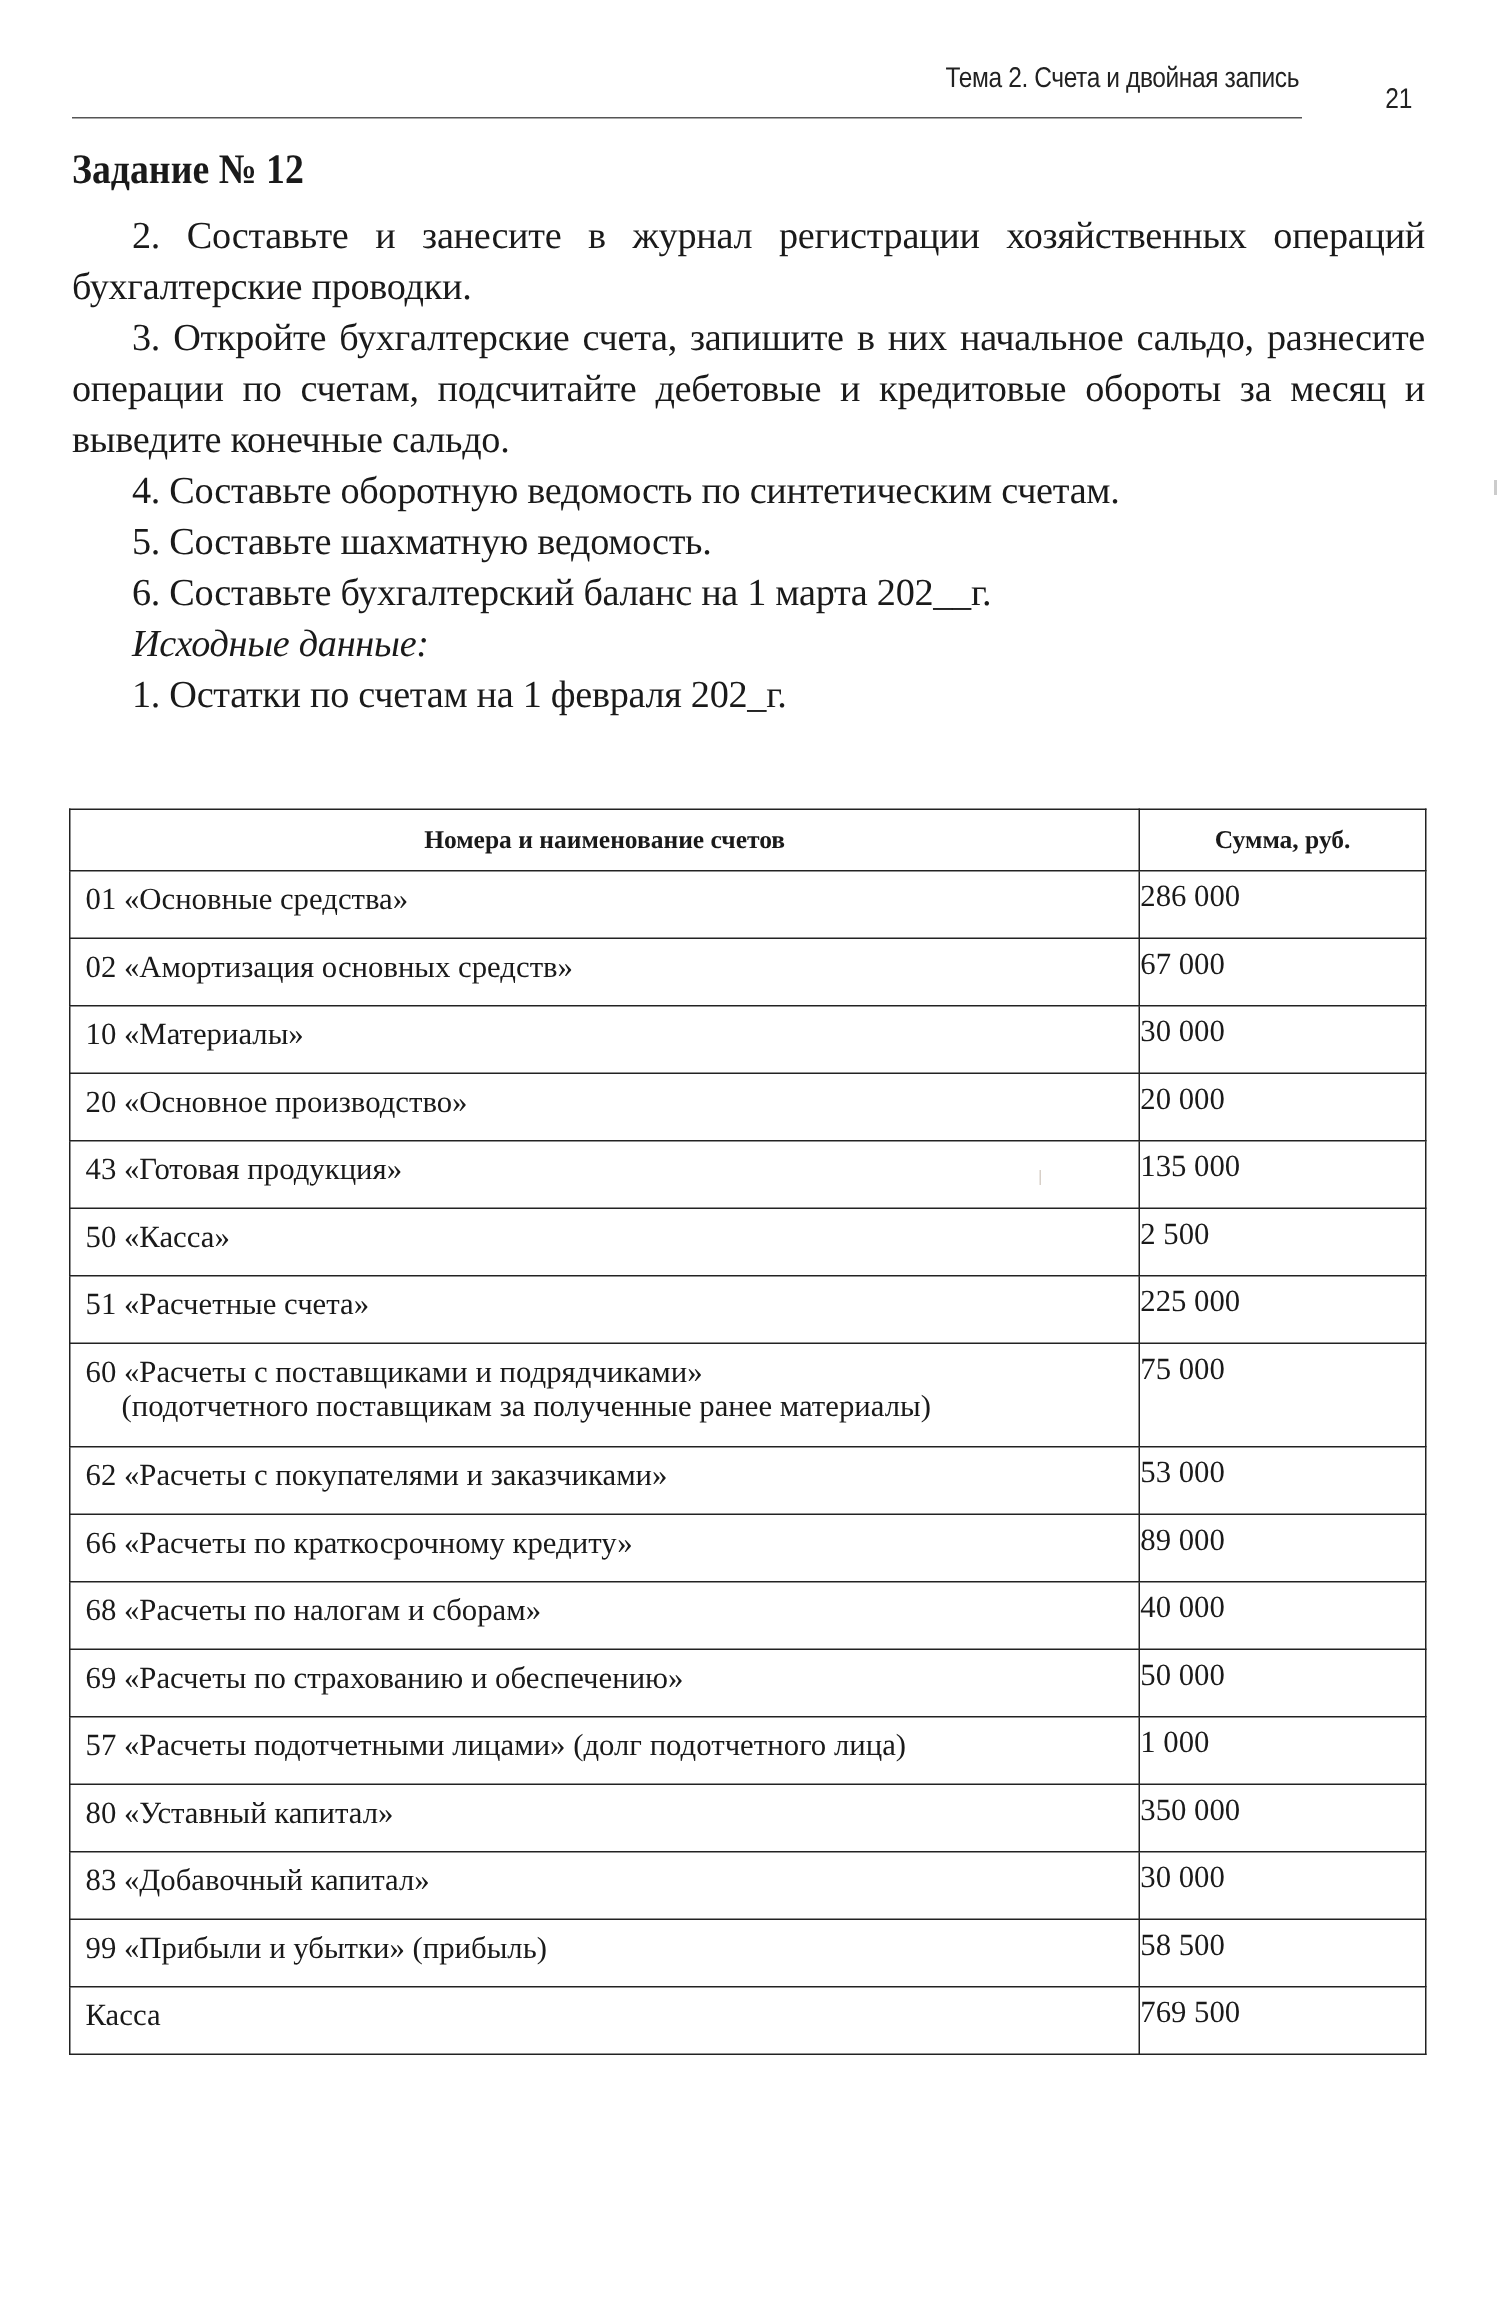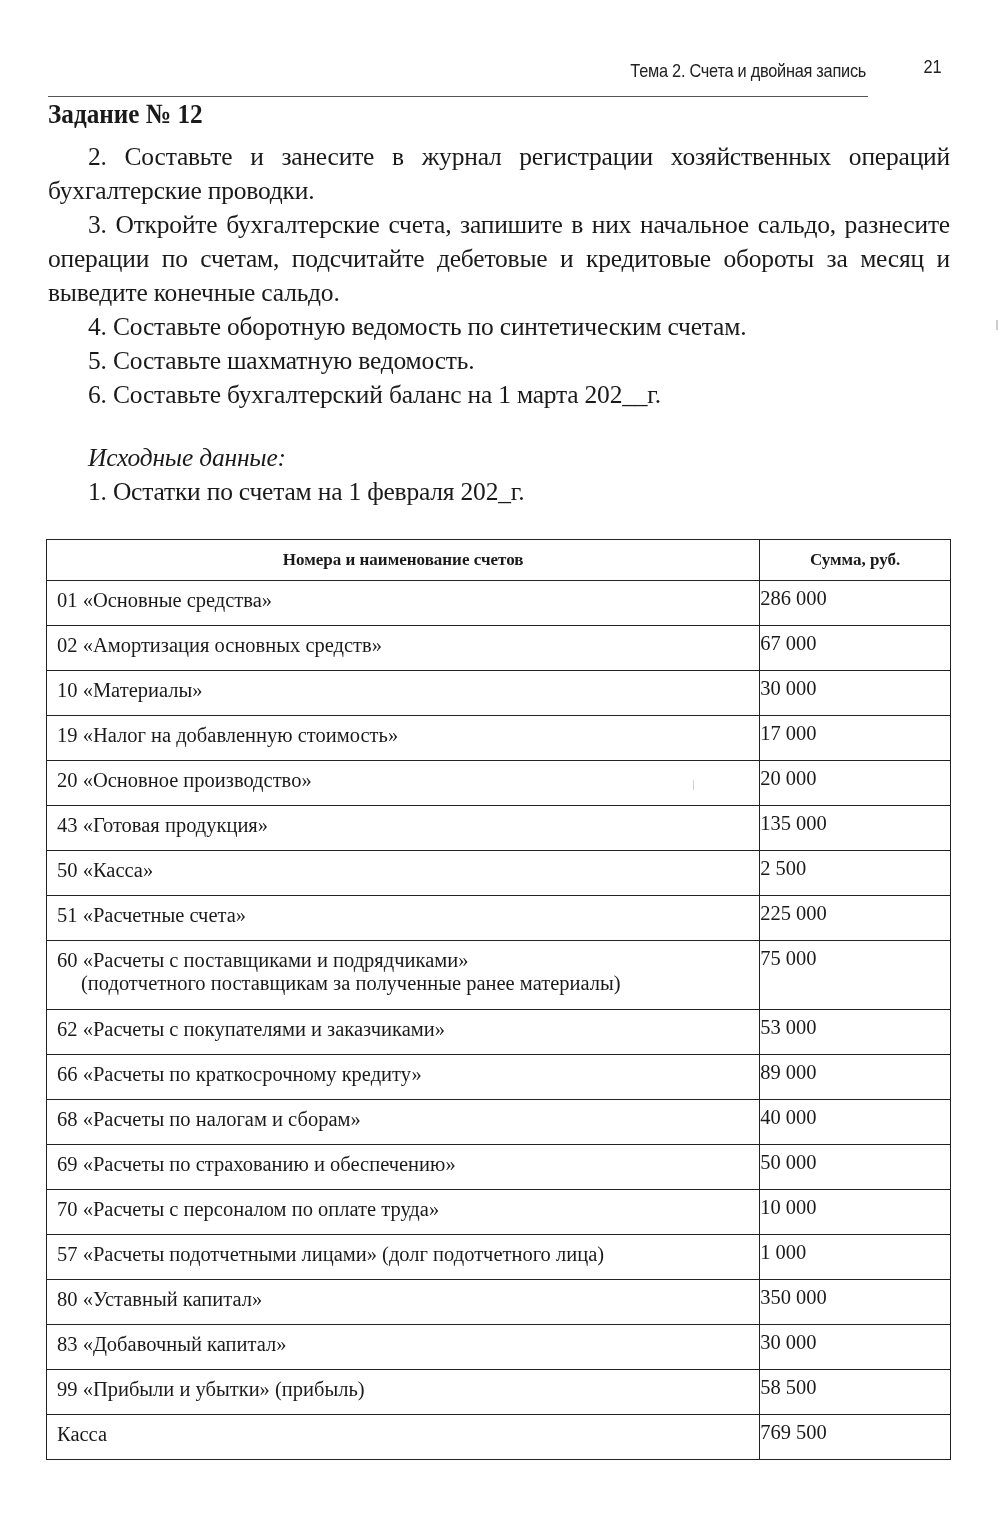--- a/index.html
+++ b/index.html
@@ -11,21 +11,21 @@
       width: 1000px;
       height: 1537px;
       position: relative;
       overflow: hidden;
       color: #1a1a1a;
       font-family: "Liberation Serif", "DejaVu Serif", serif;
     }
     .running-head {
       position: absolute;
       left: 48px;
-      top: 56px;
+      top: 38px;
       width: 820px;
       height: 40px;
       border-bottom: 1.5px solid #555;
       text-align: center;
     }
     .running-head .chapter {
       position: absolute;
       right: 2px;
       top: 4px;
       font-family: "Liberation Sans", "DejaVu Sans", sans-serif;
@@ -62,21 +62,21 @@
       line-height: 34px;
       letter-spacing: -0.2px;
       text-align: justify;
     }
     .body-text p {
       margin: 0;
       text-indent: 40px;
     }
     .body-text .italic {
       font-style: italic;
-      margin-top: 29px;
+      margin-top: 0;
     }
     .table-wrap {
       position: absolute;
       left: 46px;
       top: 539px;
       width: 905px;
     }
     table {
       width: 100%;
       border-collapse: collapse;
@@ -169,24 +169,20 @@
         </tr>
       <tr>
           <td class="name">02 «Амортизация основных средств»</td>
           <td class="amount">67 000</td>
         </tr>
       <tr>
           <td class="name">10 «Материалы»</td>
           <td class="amount">30 000</td>
         </tr>
       <tr>
-          <td class="name">19 «Налог на добавленную стоимость»</td>
-          <td class="amount">17 000</td>
-        </tr>
-      <tr>
           <td class="name">20 «Основное производство»</td>
           <td class="amount">20 000</td>
         </tr>
       <tr>
           <td class="name">43 «Готовая продукция»</td>
           <td class="amount">135 000</td>
         </tr>
       <tr>
           <td class="name">50 «Касса»</td>
           <td class="amount">2 500</td>
@@ -212,24 +208,20 @@
         </tr>
       <tr>
           <td class="name">68 «Расчеты по налогам и сборам»</td>
           <td class="amount">40 000</td>
         </tr>
       <tr>
           <td class="name">69 «Расчеты по страхованию и обеспечению»</td>
           <td class="amount">50 000</td>
         </tr>
       <tr>
-          <td class="name">70 «Расчеты с персоналом по оплате труда»</td>
-          <td class="amount">10 000</td>
-        </tr>
-      <tr>
           <td class="name">57 «Расчеты подотчетными лицами» (долг подотчетного лица)</td>
           <td class="amount">1 000</td>
         </tr>
       <tr>
           <td class="name">80 «Уставный капитал»</td>
           <td class="amount">350 000</td>
         </tr>
       <tr>
           <td class="name">83 «Добавочный капитал»</td>
           <td class="amount">30 000</td>

